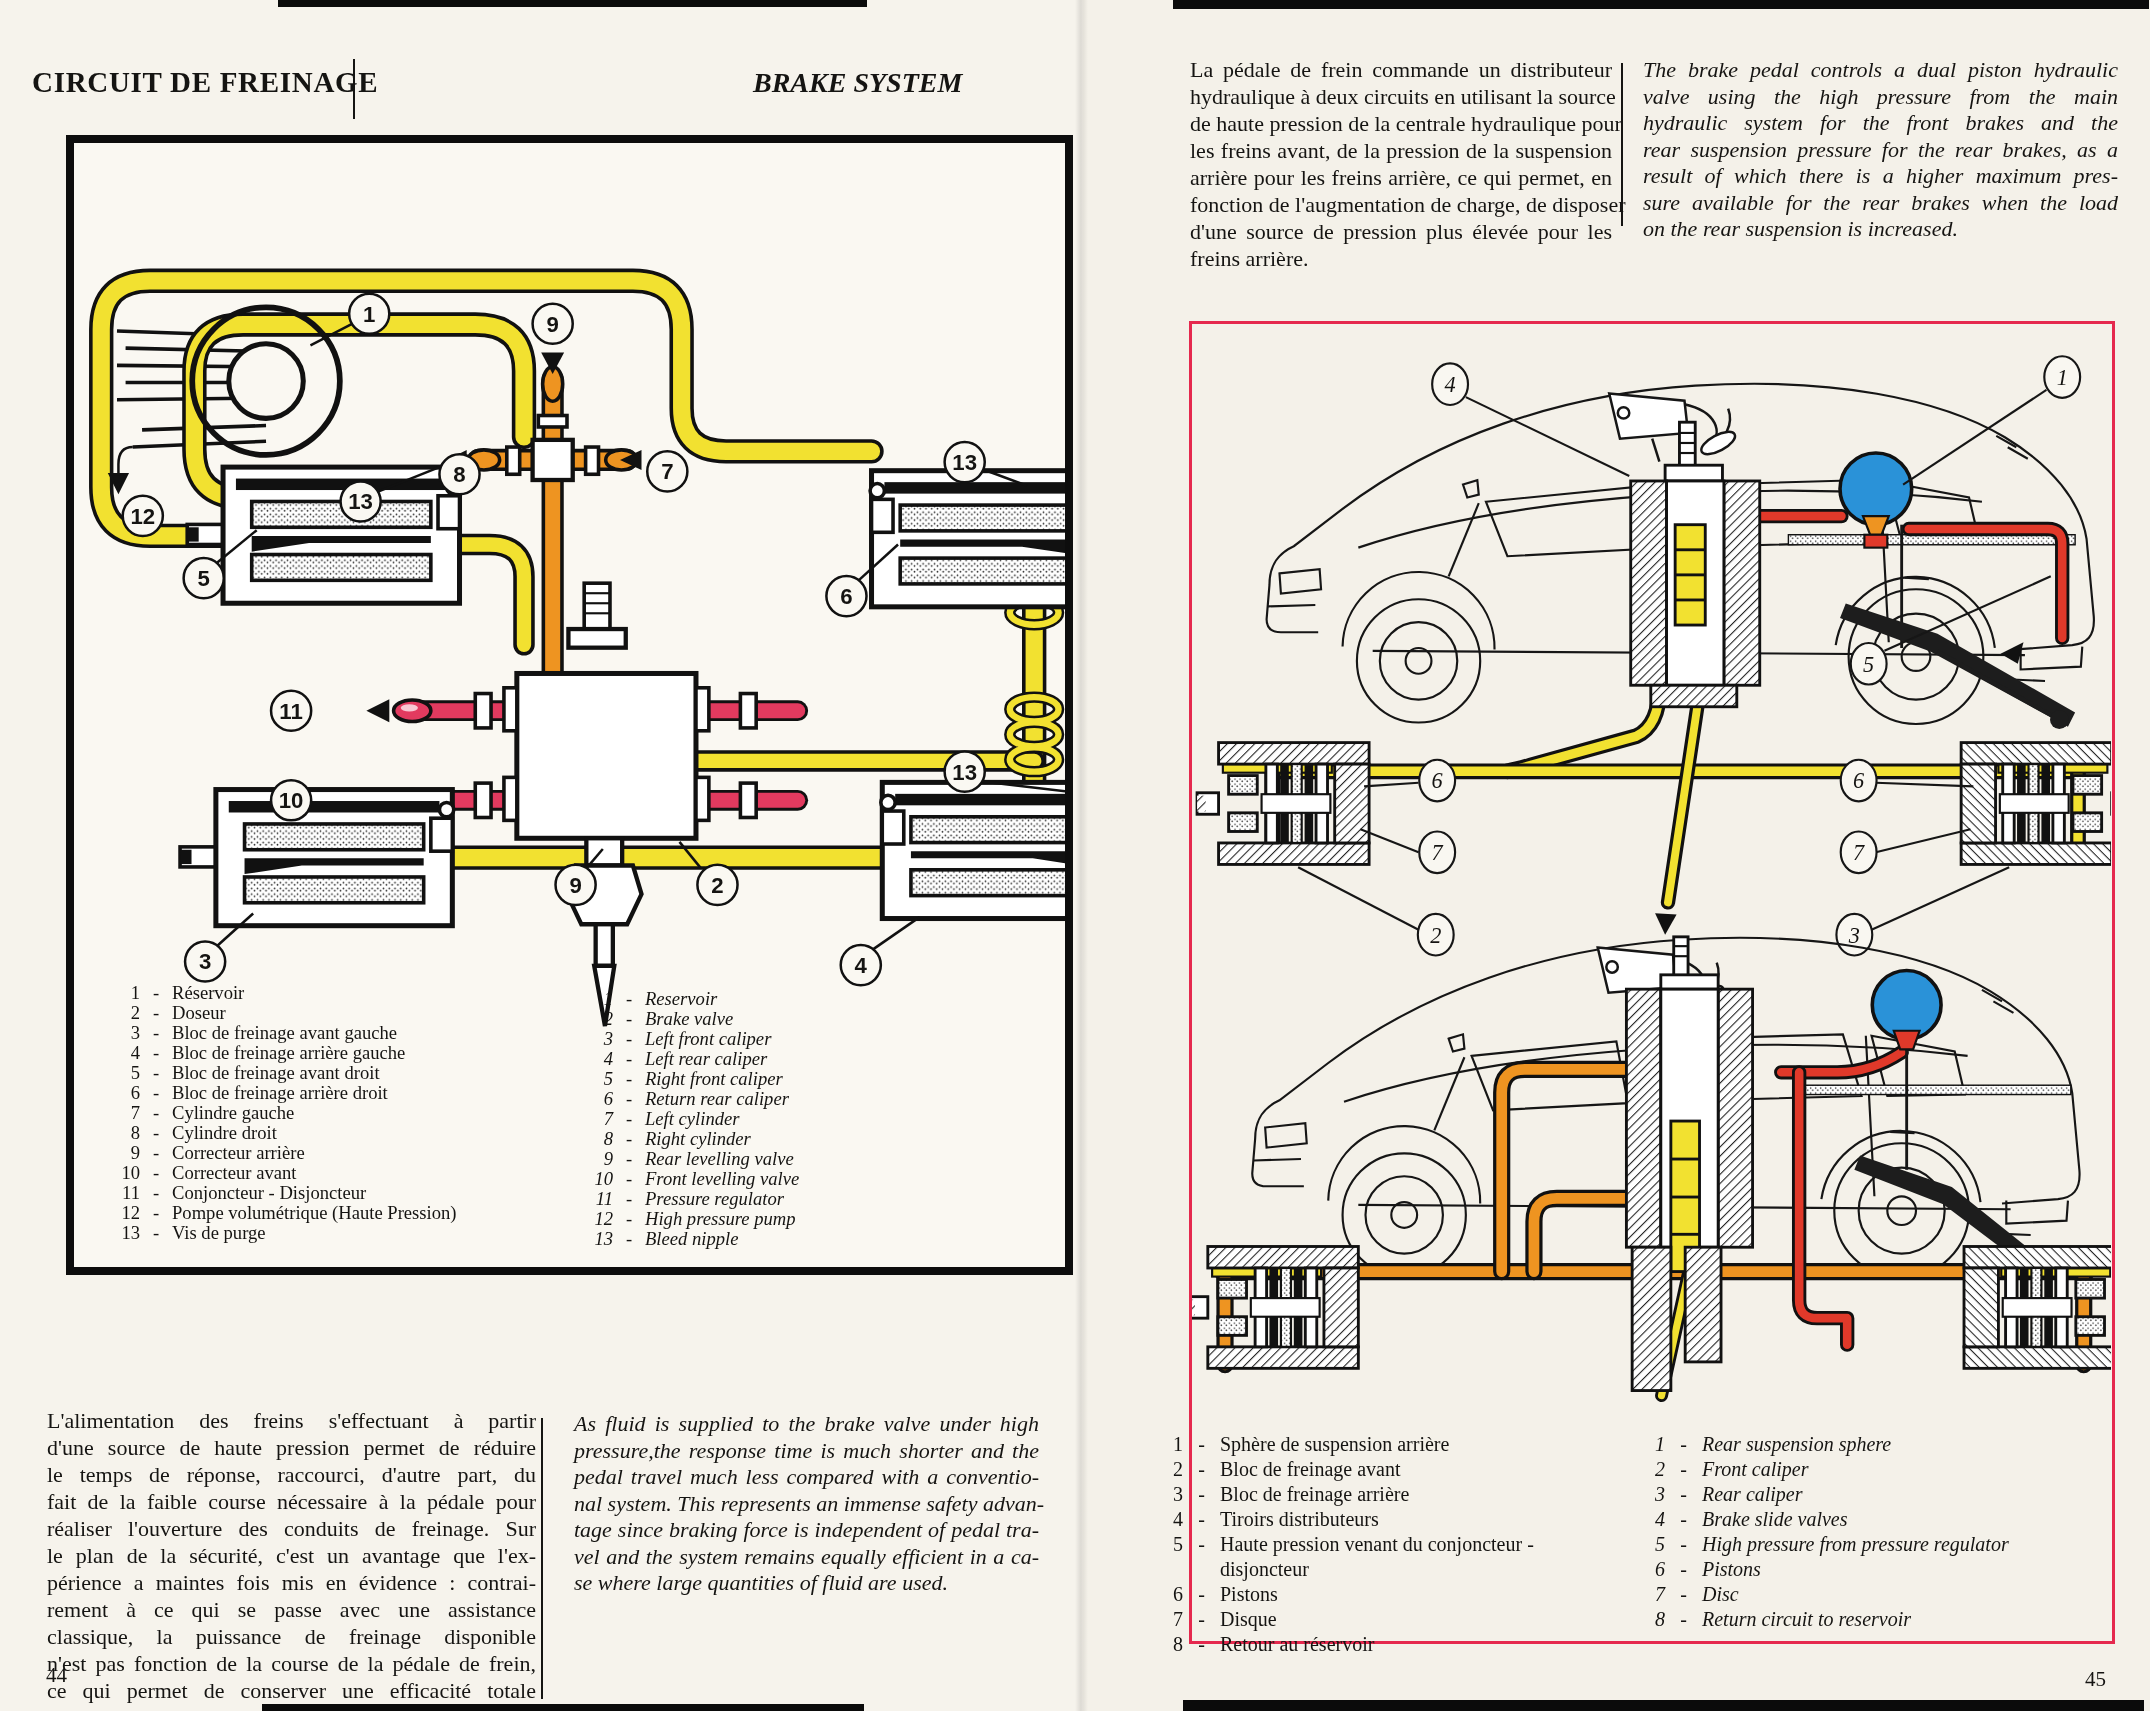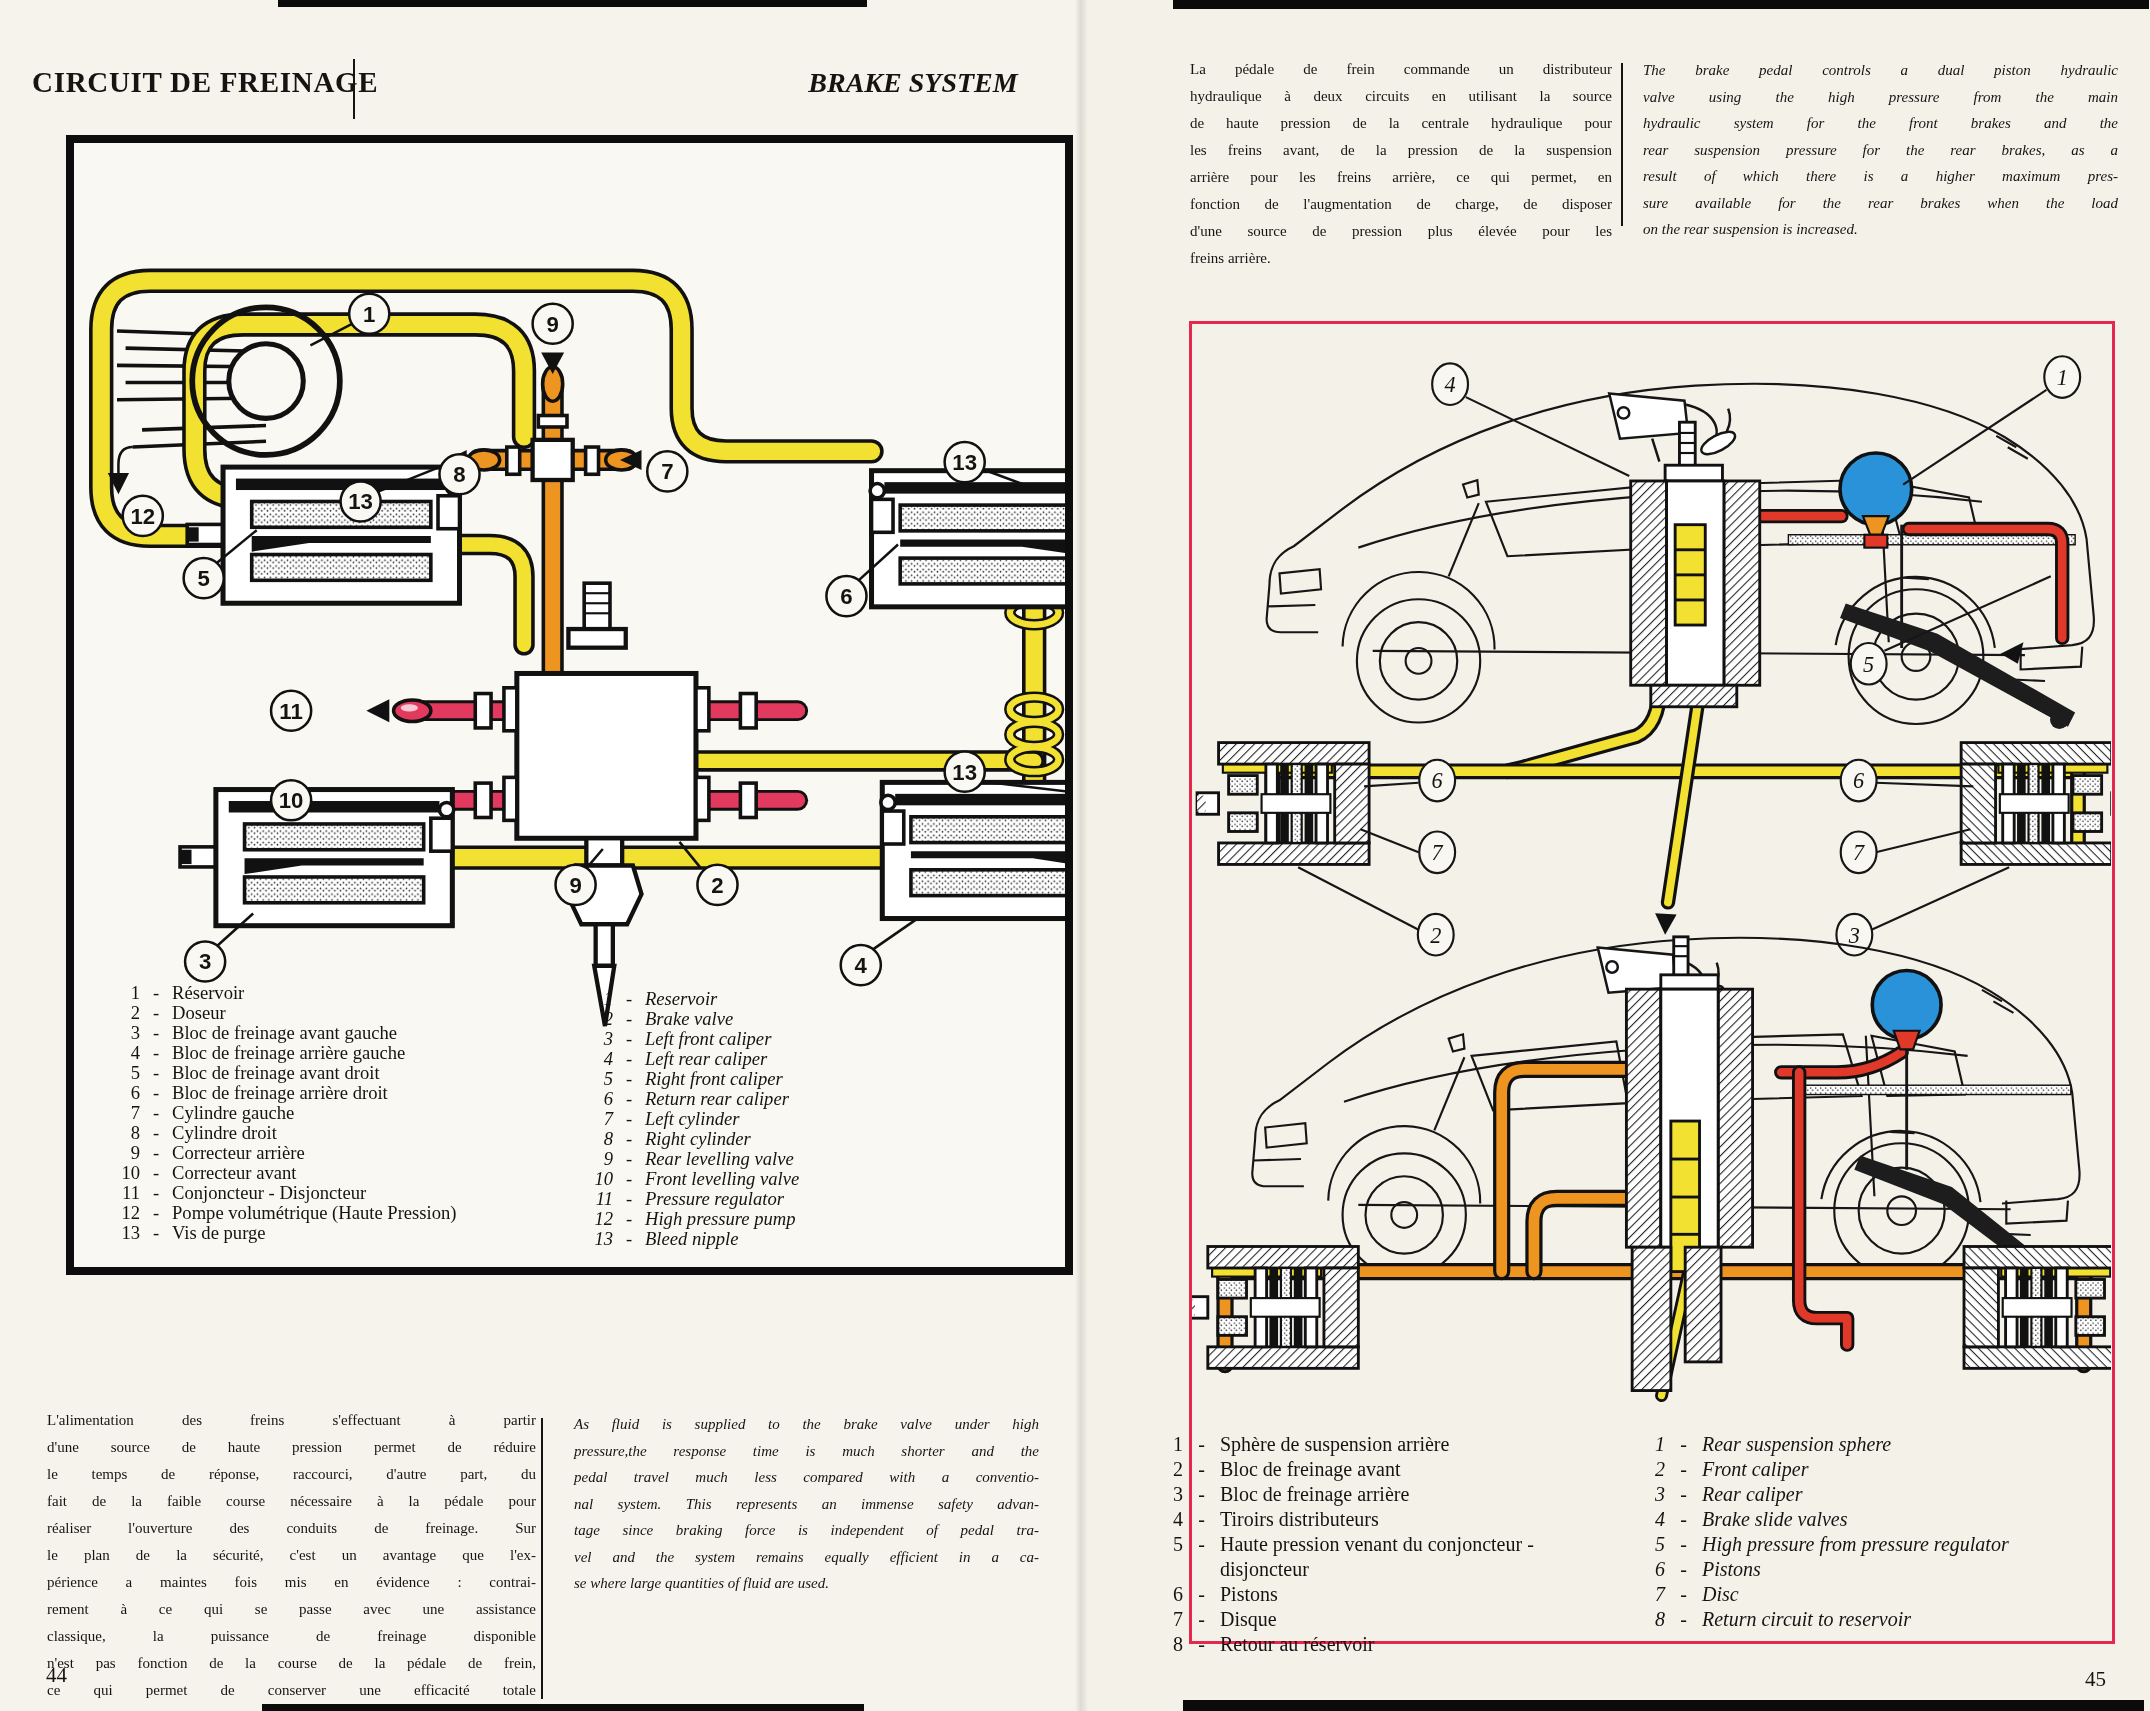--- a/index.html
+++ b/index.html
@@ -23,32 +23,32 @@
     color:var(--ink);
     overflow:hidden;
   }
   .abs{position:absolute;}
   .page-left{left:0;top:0;width:1083px;height:1712px;background:var(--paper);}
   .page-right{left:1083px;top:0;width:1068px;height:1712px;background:var(--paper2);}
   .seam{left:1075px;top:0;width:13px;height:1712px;
     background:linear-gradient(90deg,rgba(0,0,0,0) 0%,rgba(0,0,0,.10) 45%,rgba(0,0,0,0) 100%);}
   .edgebar{background:#0b0b0b;}
   .title-fr{left:32px;top:66px;font-size:29px;font-weight:bold;letter-spacing:0.7px;}
-  .title-en{left:753px;top:67px;width:320px;text-align:center;font-size:28px;font-weight:bold;font-style:italic;}
+  .title-en{left:753px;top:67px;width:320px;text-align:left;font-size:28px;font-weight:bold;font-style:italic;}
   .hdr-rule{left:353px;top:59px;width:2.2px;height:60px;background:var(--ink);}
   .diagram-box{left:66px;top:135px;width:1007px;height:1140px;border:8px solid #0d0d0d;background:#faf8f2;}
   .legend{font-size:18.6px;line-height:20px;}
   .legend .row{display:flex;}
   .legend .num{width:37px;text-align:right;flex:0 0 auto;}
   .legend .dash{width:32px;text-align:center;flex:0 0 auto;}
   .legend.en{font-style:italic;}
   .legend.rp{font-size:20px;line-height:25px;}
   .legend.rp .num{width:36px;}
   .legend.rp .dash{width:37px;}
-  .para{font-size:15px;line-height:27px;}
+  .para{font-size:22px;line-height:27px;}
   .para .ln{text-align:justify;text-align-last:justify;white-space:nowrap;}
   .para .ln.last{text-align-last:left;}
   .para.it{font-style:italic;line-height:26.5px;font-family:Liberation Serif, serif;}
   .col-rule{width:2.2px;background:var(--ink);}
   .pgnum{font-size:21px;}
   .redbox{left:1189px;top:321px;width:926px;height:1323px;border:3.6px solid var(--boxred);background:transparent;}
   svg text.co{font-family:"Liberation Sans",sans-serif;font-weight:bold;font-size:31px;fill:var(--ink);text-anchor:middle;}
   svg text.cos{font-family:"Liberation Serif",serif;font-size:31px;fill:var(--ink);text-anchor:middle;font-style:italic;}
   .pb{stroke:#111;fill:none;stroke-linejoin:round;stroke-linecap:round;}
   .pc{fill:none;stroke-linejoin:round;stroke-linecap:round;}

